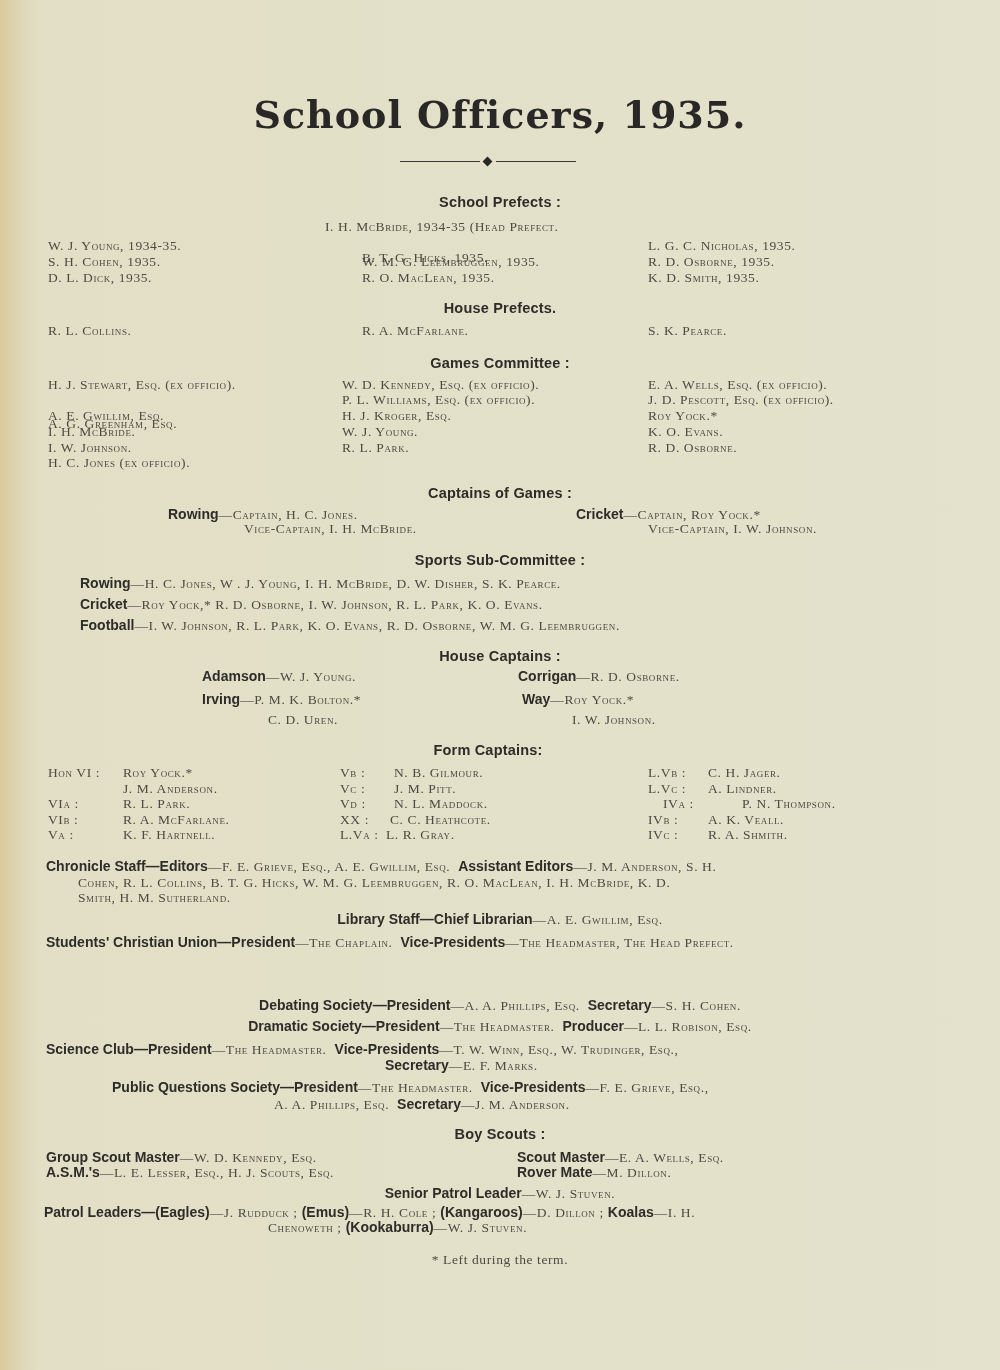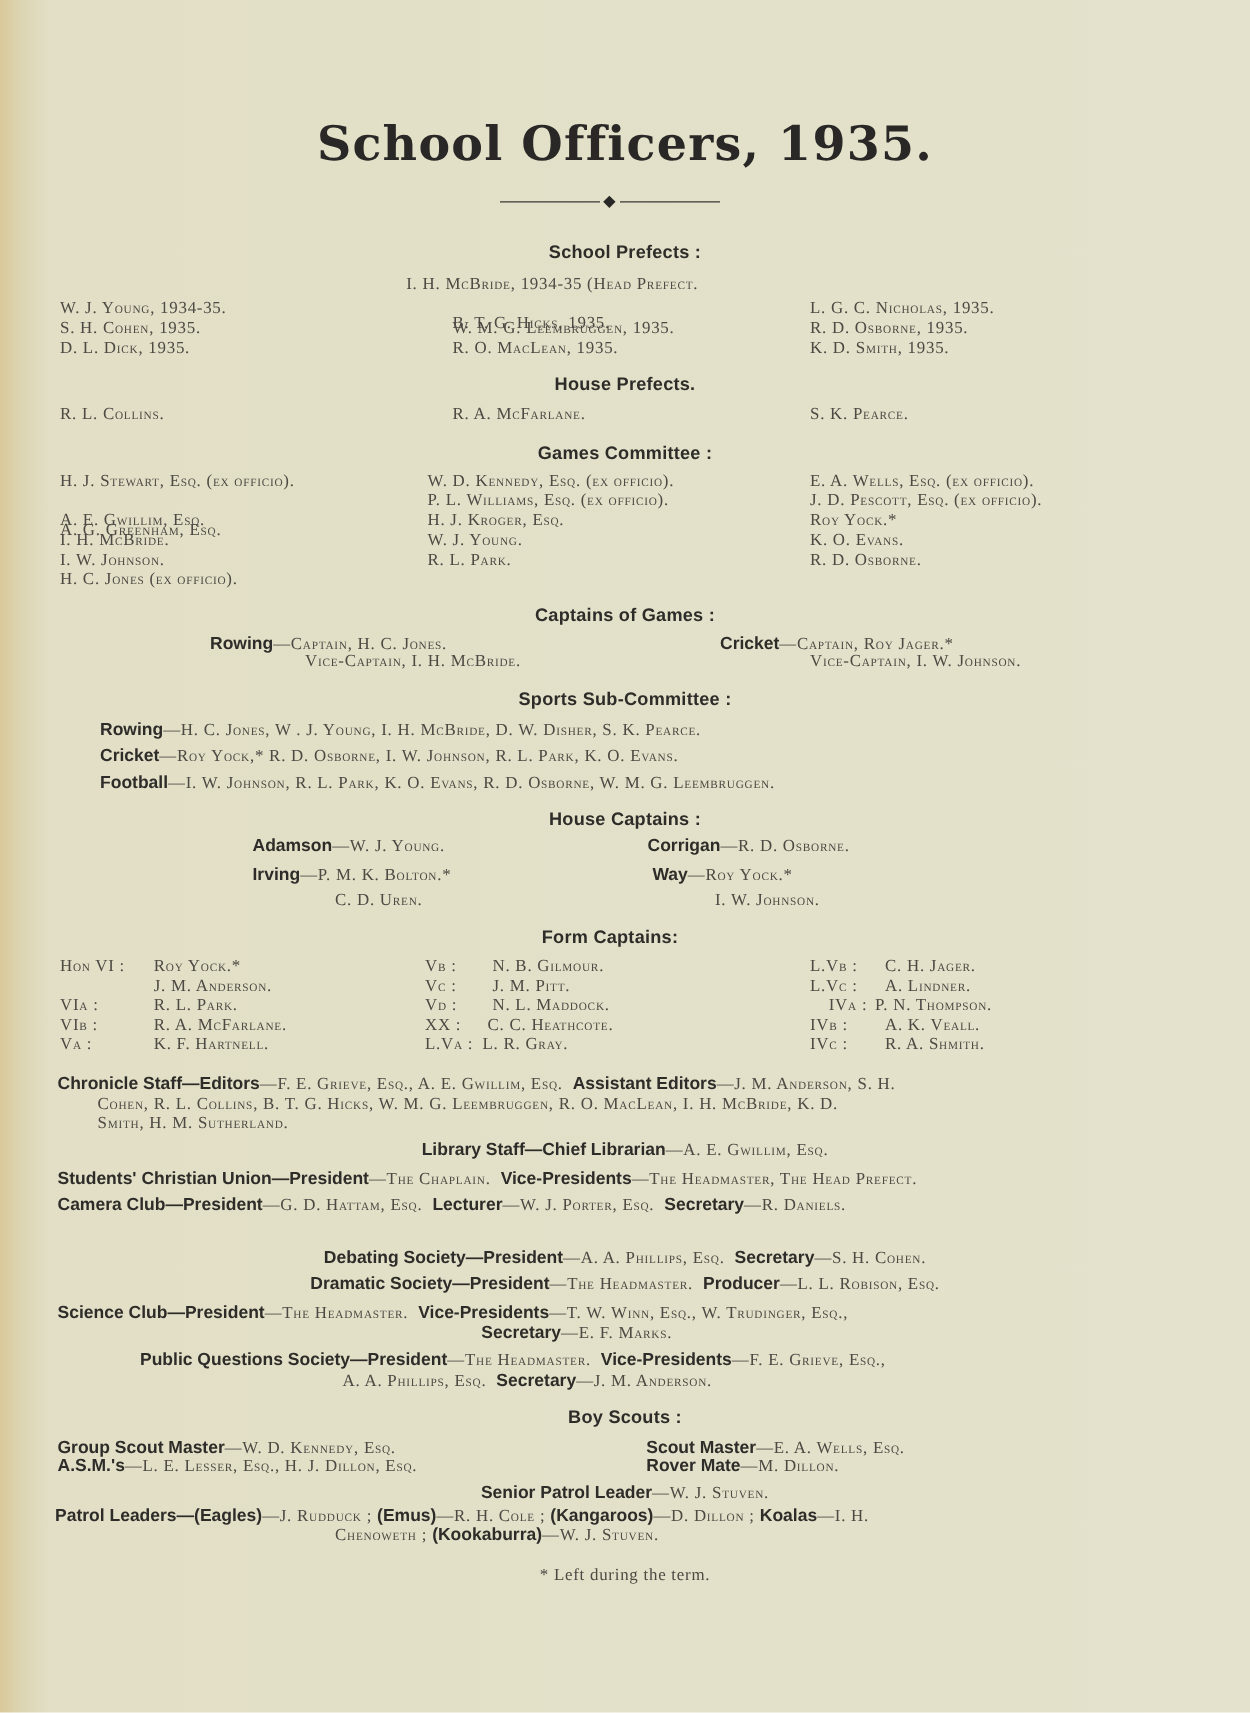--- a/index.html
+++ b/index.html
@@ -76,21 +76,21 @@
   <div class="t sc" style="top:408px;left:648px">Roy Yock.*</div>
   <div class="t sc" style="top:424px;left:648px">K. O. Evans.</div>
   <div class="t sc" style="top:440px;left:648px">R. D. Osborne.</div>
 
   <div class="hd" style="top:485px">Captains of Games :</div>
   <div class="t" style="top:506px;left:168px">
     <span class="b">Rowing</span><span class="sc">—Captain, H. C. Jones.</span>
   </div>
   <div class="t sc" style="top:521px;left:244px">Vice-Captain, I. H. McBride.</div>
   <div class="t" style="top:506px;left:576px">
-    <span class="b">Cricket</span><span class="sc">—Captain, Roy Jager.*</span>
+    <span class="b">Cricket</span><span class="sc">—Captain, Roy Yock.*</span>
   </div>
   <div class="t sc" style="top:521px;left:648px">Vice-Captain, I. W. Johnson.</div>
 
   <div class="hd" style="top:552px">Sports Sub-Committee :</div>
   <div class="t" style="top:575px;left:80px"><span class="b">Rowing</span><span class="sc">—H. C. Jones, W . J. Young, I. H. McBride, D. W. Disher, S. K. Pearce.</span></div>
   <div class="t" style="top:617px;left:80px"><span class="b">Football</span><span class="sc">—I. W. Johnson, R. L. Park, K. O. Evans, R. D. Osborne, W. M. G. Leembruggen.</span></div>
   <div class="t" style="top:596px;left:80px"><span class="b">Cricket</span><span class="sc">—Roy Yock,* R. D. Osborne, I. W. Johnson, R. L. Park, K. O. Evans.</span></div>
 
   <div class="hd" style="top:648px">House Captains :</div>
   <div class="t" style="top:668px;left:202px"><span class="b">Adamson</span><span class="sc">—W. J. Young.</span></div>
@@ -120,44 +120,43 @@
   <div class="t sc" style="top:812px;left:340px">XX :</div>
   <div class="t sc" style="top:812px;left:390px">C. C. Heathcote.</div>
   <div class="t sc" style="top:827px;left:340px">L.Va :</div>
   <div class="t sc" style="top:827px;left:386px">L. R. Gray.</div>
 
   <div class="t sc" style="top:765px;left:648px">L.Vb :</div>
   <div class="t sc" style="top:765px;left:708px">C. H. Jager.</div>
   <div class="t sc" style="top:781px;left:648px">L.Vc :</div>
   <div class="t sc" style="top:781px;left:708px">A. Lindner.</div>
   <div class="t sc" style="top:796px;left:663px">IVa :</div>
-  <div class="t sc" style="top:796px;left:700px">P. N. Thompson.</div>
+  <div class="t sc" style="top:796px;left:742px">P. N. Thompson.</div>
   <div class="t sc" style="top:812px;left:648px">IVb :</div>
   <div class="t sc" style="top:812px;left:708px">A. K. Veall.</div>
   <div class="t sc" style="top:827px;left:648px">IVc :</div>
   <div class="t sc" style="top:827px;left:708px">R. A. Shmith.</div>
 
   <div class="t" style="top:858px;left:46px"><span class="b">Chronicle Staff</span><span class="b">—Editors</span><span class="sc">—F. E. Grieve, Esq., A. E. Gwillim, Esq.</span>&nbsp;&nbsp;<span class="b">Assistant Editors</span><span class="sc">—J. M. Anderson, S. H.</span></div>
   <div class="t sc" style="top:875px;left:78px">Cohen, R. L. Collins, B. T. G. Hicks, W. M. G. Leembruggen, R. O. MacLean, I. H. McBride, K. D.</div>
   <div class="t sc" style="top:890px;left:78px">Smith, H. M. Sutherland.</div>
 
   <div class="t center" style="top:911px"><span class="b">Library Staff</span><span class="b">—Chief Librarian</span><span class="sc">—A. E. Gwillim, Esq.</span></div>
 
   <div class="t" style="top:934px;left:46px"><span class="b">Students' Christian Union</span><span class="b">—President</span><span class="sc">—The Chaplain.</span>&nbsp;&nbsp;<span class="b">Vice-Presidents</span><span class="sc">—The Headmaster, The Head Prefect.</span></div>
-  <div class="t" style="top:955px;left:46px"><span class="b">Camera Club</span><span class="b">—President</span><span class="sc">—G. D. Hattam, Esq.</span>&nbsp;&nbsp;<span class="b">Lecturer</span><span class="sc">—W. J. Porter, Esq.</span>&nbsp;&nbsp;<span class="b">Secretary</span><span class="sc">—R. Daniels.</span></div>
   <div class="t center" style="top:997px"><span class="b">Debating Society</span><span class="b">—President</span><span class="sc">—A. A. Phillips, Esq.</span>&nbsp;&nbsp;<span class="b">Secretary</span><span class="sc">—S. H. Cohen.</span></div>
   <div class="t center" style="top:1018px"><span class="b">Dramatic Society</span><span class="b">—President</span><span class="sc">—The Headmaster.</span>&nbsp;&nbsp;<span class="b">Producer</span><span class="sc">—L. L. Robison, Esq.</span></div>
   <div class="t" style="top:1041px;left:46px"><span class="b">Science Club</span><span class="b">—President</span><span class="sc">—The Headmaster.</span>&nbsp;&nbsp;<span class="b">Vice-Presidents</span><span class="sc">—T. W. Winn, Esq., W. Trudinger, Esq.,</span></div>
   <div class="t" style="top:1057px;left:385px"><span class="b">Secretary</span><span class="sc">—E. F. Marks.</span></div>
   <div class="t" style="top:1079px;left:112px"><span class="b">Public Questions Society</span><span class="b">—President</span><span class="sc">—The Headmaster.</span>&nbsp;&nbsp;<span class="b">Vice-Presidents</span><span class="sc">—F. E. Grieve, Esq.,</span></div>
   <div class="t" style="top:1096px;left:274px"><span class="sc">A. A. Phillips, Esq.</span>&nbsp;&nbsp;<span class="b">Secretary</span><span class="sc">—J. M. Anderson.</span></div>
 
   <div class="hd" style="top:1126px">Boy Scouts :</div>
   <div class="t" style="top:1149px;left:46px"><span class="b">Group Scout Master</span><span class="sc">—W. D. Kennedy, Esq.</span></div>
   <div class="t" style="top:1149px;left:517px"><span class="b">Scout Master</span><span class="sc">—E. A. Wells, Esq.</span></div>
-  <div class="t" style="top:1164px;left:46px"><span class="b">A.S.M.'s</span><span class="sc">—L. E. Lesser, Esq., H. J. Dillon, Esq.</span></div>
+  <div class="t" style="top:1164px;left:46px"><span class="b">A.S.M.'s</span><span class="sc">—L. E. Lesser, Esq., H. J. Scouts, Esq.</span></div>
   <div class="t" style="top:1164px;left:517px"><span class="b">Rover Mate</span><span class="sc">—M. Dillon.</span></div>
   <div class="t center" style="top:1185px"><span class="b">Senior Patrol Leader</span><span class="sc">—W. J. Stuven.</span></div>
   <div class="t" style="top:1204px;left:44px"><span class="b">Patrol Leaders—(Eagles)</span><span class="sc">—J. Rudduck ;</span>&nbsp;<span class="b">(Emus)</span><span class="sc">—R. H. Cole ;</span>&nbsp;<span class="b">(Kangaroos)</span><span class="sc">—D. Dillon ;</span>&nbsp;<span class="b">Koalas</span><span class="sc">—I. H.</span></div>
   <div class="t" style="top:1219px;left:268px"><span class="sc">Chenoweth ;</span>&nbsp;<span class="b">(Kookaburra)</span><span class="sc">—W. J. Stuven.</span></div>
 
   <div class="t center foot" style="top:1252px">* Left during the term.</div>
 </div>
 
 </body></html>

